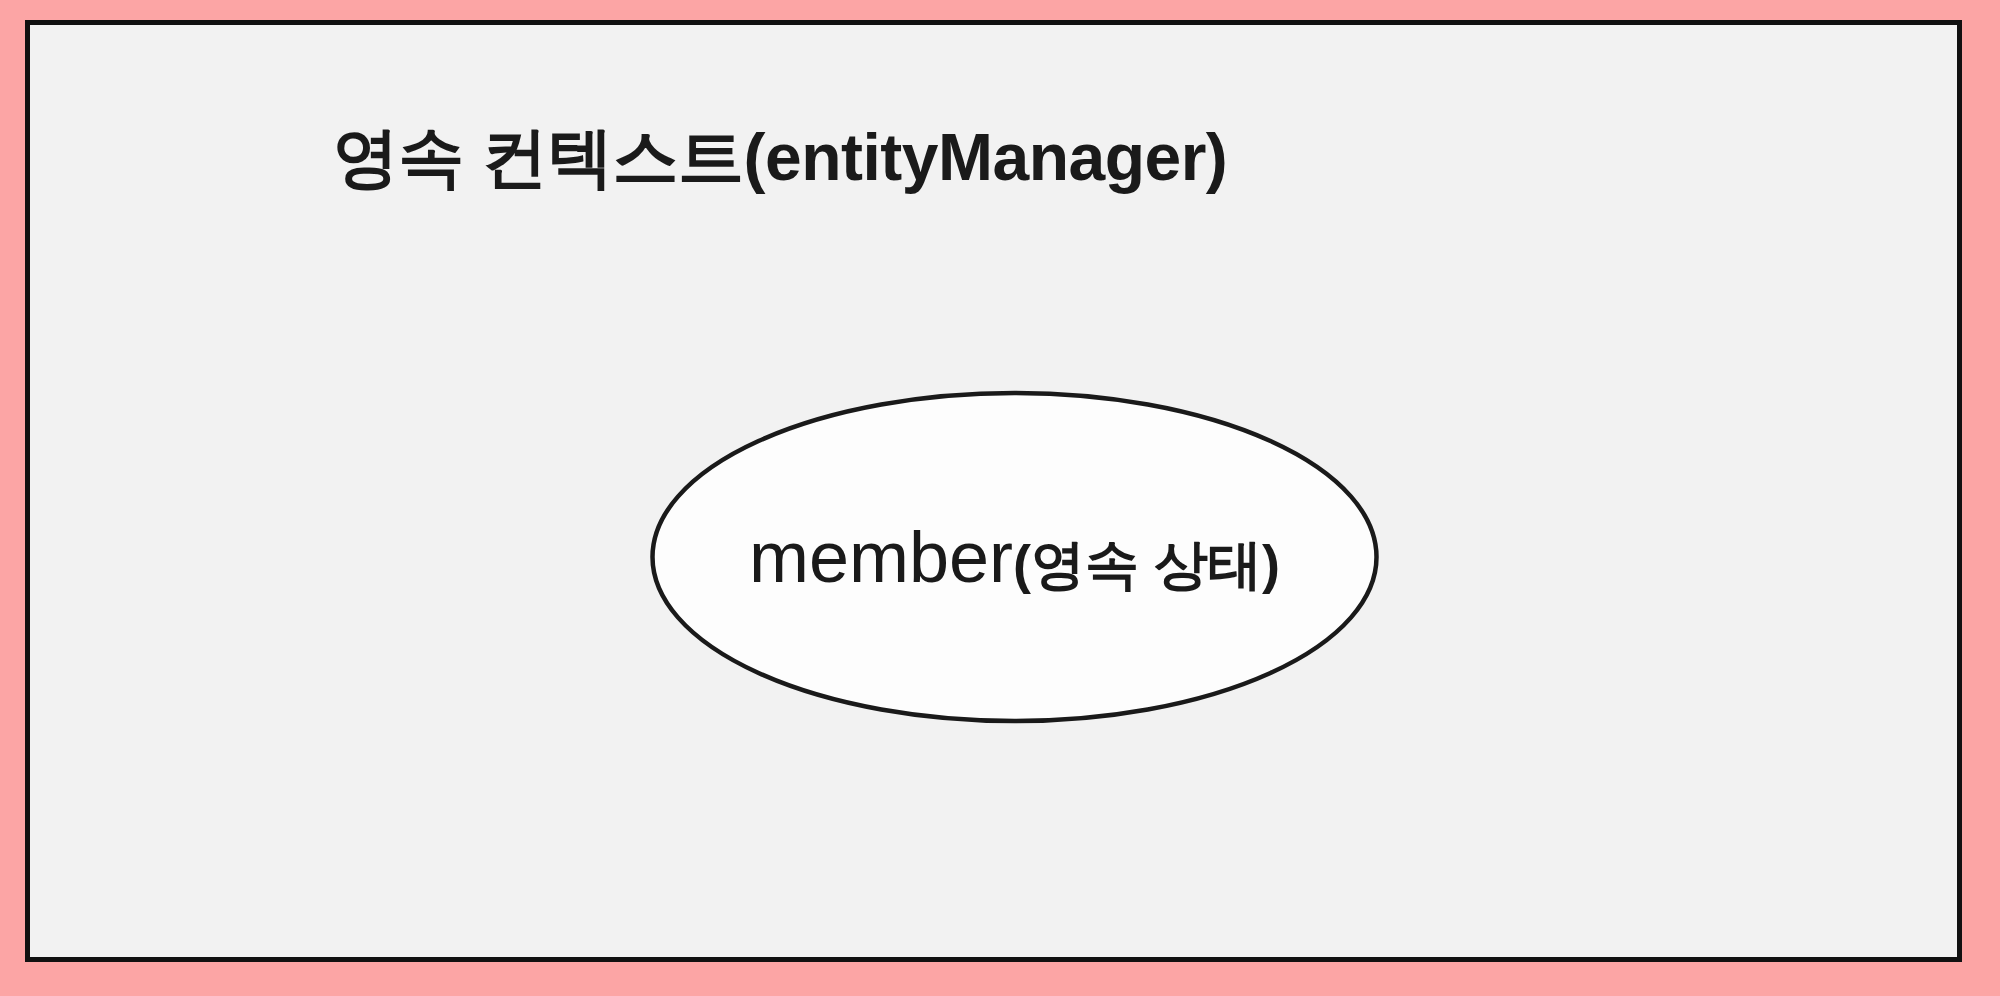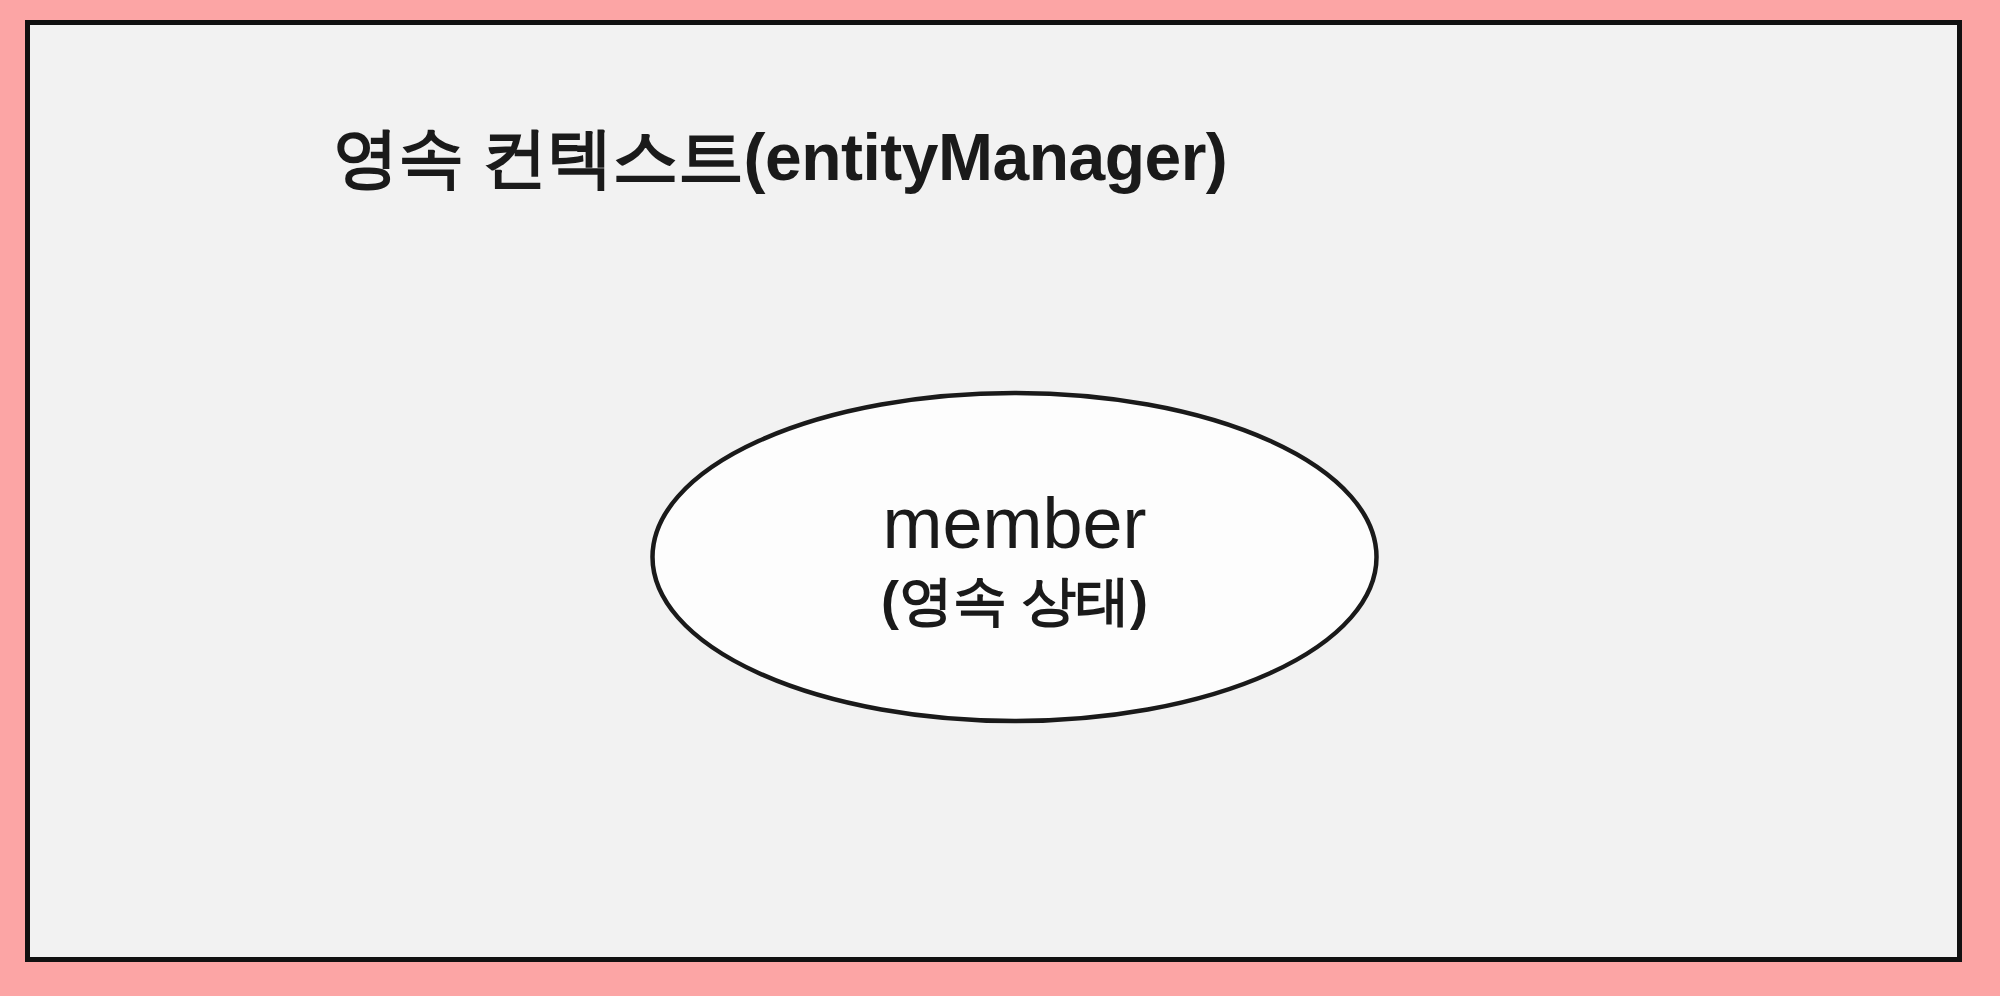--- a/index.html
+++ b/index.html
@@ -70,21 +70,21 @@
     stroke-width: 4.5;
   }
 
   .entity-labels {
     position: absolute;
     left: 0;
     top: 0;
     width: 100%;
     height: 100%;
     display: flex;
-    flex-direction: column;
+    flex-direction: row;
     align-items: center;
     justify-content: center;
     pointer-events: none;
   }
   .entity-name {
     font-size: 72px;
     font-weight: normal;
     color: #1a1a1a;
     line-height: 1.0;
     white-space: nowrap;

